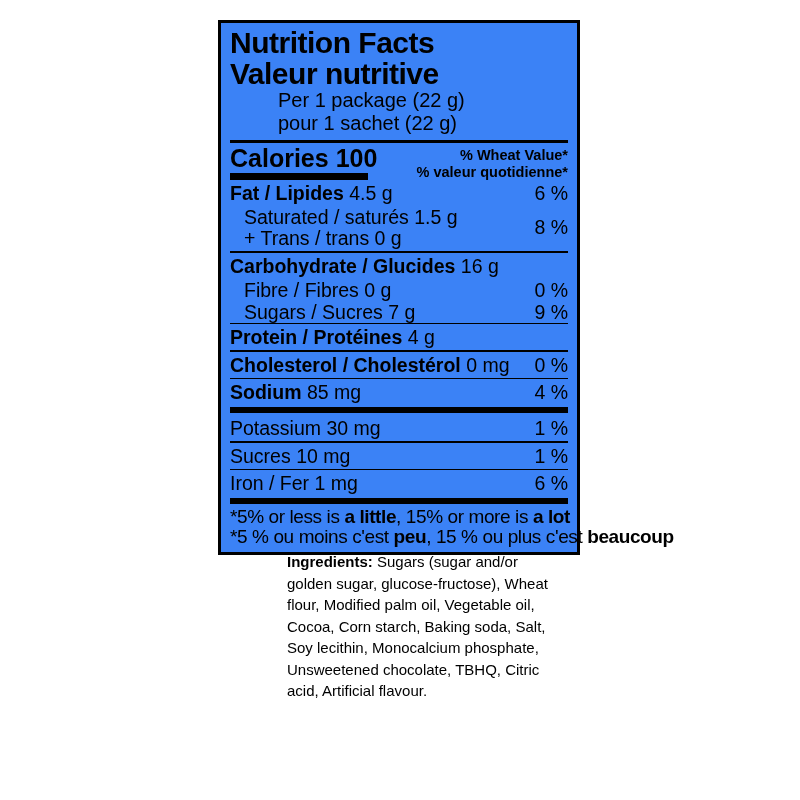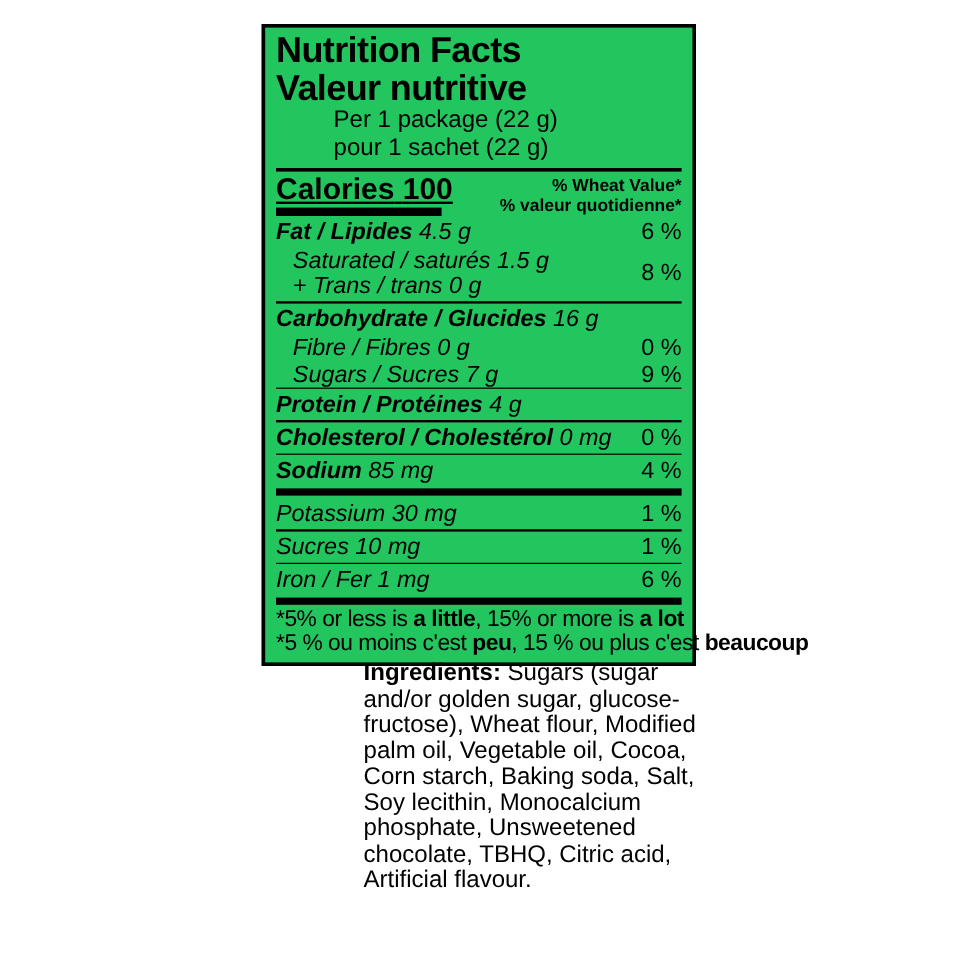--- a/index.html
+++ b/index.html
@@ -9,21 +9,21 @@
     background: #ffffff;
     color: #000000;
     font-family: "Liberation Sans", sans-serif;
     position: relative;
   }
   .nft {
     position: absolute;
     left: 218px; top: 20px;
     width: 362px;
     border: 3px solid #000;
-    background: #22c55e;
+    background: #3b82f6;
     padding: 4px 9px 6px 9px;
   }
   .title {
     font-size: 30px;
     font-weight: bold;
     line-height: 31px;
     letter-spacing: -0.5px;
     white-space: nowrap;
   }
   .serving {
@@ -35,34 +35,34 @@
   .rule-med   { height: 3px;   background: #000; margin: 5px 0 2px 0; }
   .rule-thin  { height: 1.5px; background: #000; }
   .rule-thick { height: 6px;   background: #000; margin: 2px 0; }
 
   .cal-row {
     display: flex;
     justify-content: space-between;
     align-items: flex-start;
     margin-top: 2px;
   }
-  .cal-left  { font-size: 25px; font-weight: bold; line-height: 26px; white-space: nowrap; text-decoration: underline; }
+  .cal-left  { font-size: 25px; font-weight: bold; line-height: 26px; white-space: nowrap; }
   .cal-bar   { height: 7px; background: #000; width: 138px; margin-top: 2px; }
   .dv-block  { text-align: right; font-weight: bold; font-size: 14.5px; line-height: 16.5px; padding-top: 2px; }
 
   .row {
     display: flex;
     justify-content: space-between;
     align-items: baseline;
     font-size: 19.5px;
     line-height: 22px;
     padding: 2px 0;
   }
   .row.tight { padding: 0; }
-  .nm { white-space: nowrap; font-style: italic; }
+  .nm { white-space: nowrap; }
   .b  { font-weight: bold; }
   .sub { padding-left: 14px; }
   .pct { white-space: nowrap; font-size: 19.5px; }
 
   .group {
     display: flex;
     justify-content: space-between;
     align-items: center;
     padding: 1px 0 3px 0;
   }
@@ -73,23 +73,22 @@
     line-height: 18px;
     letter-spacing: -0.4px;
     padding-top: 2px;
     white-space: nowrap;
   }
 
   .ing {
     position: absolute;
     left: 287px; top: 551px;
     width: 277px;
-    font-size: 20px;
+    font-size: 15px;
     line-height: 21.5px;
-    margin-left: 16px;
   }
 </style>
 </head>
 <body>
 
 <div class="nft">
   <div class="title">Nutrition Facts</div>
   <div class="title">Valeur nutritive</div>
   <div class="serving">Per 1 package (22 g)</div>
   <div class="serving">pour 1 sachet (22 g)</div>

